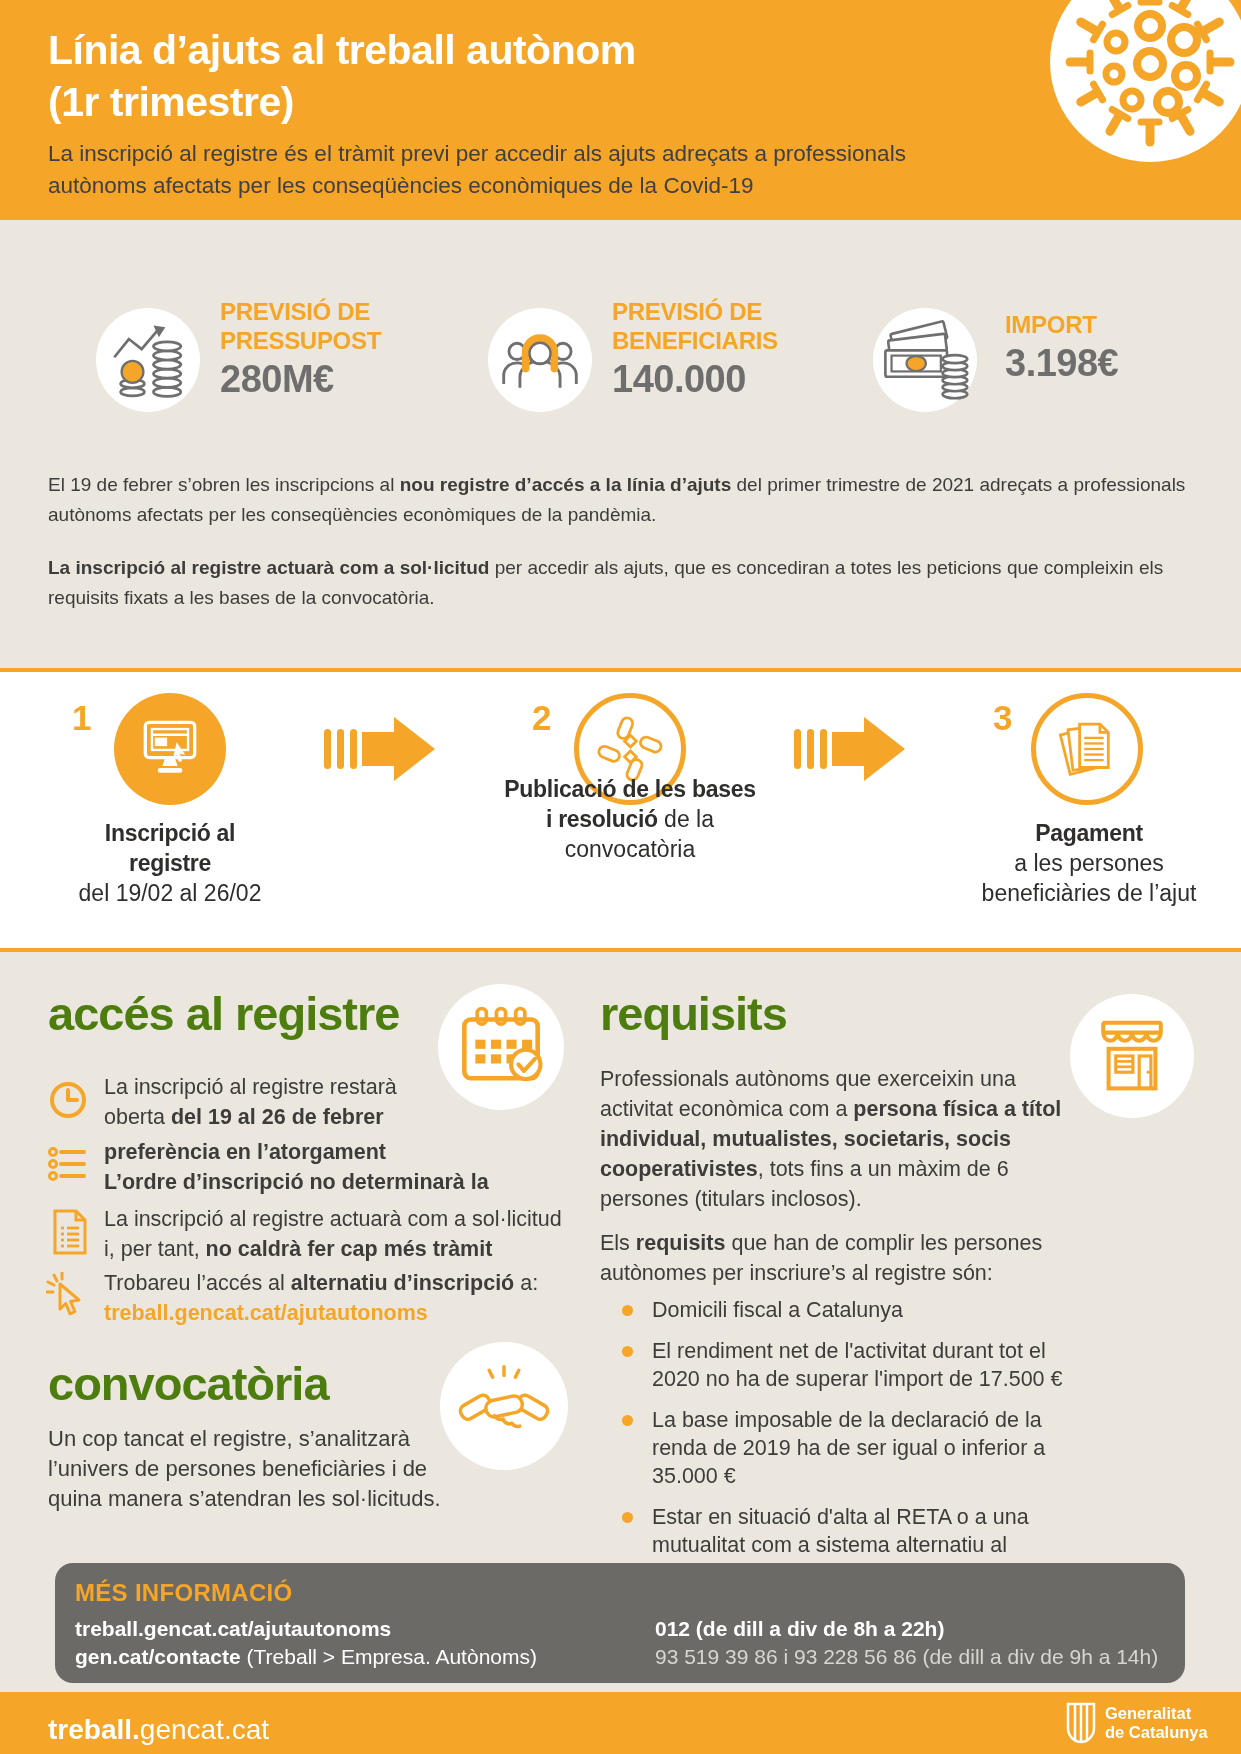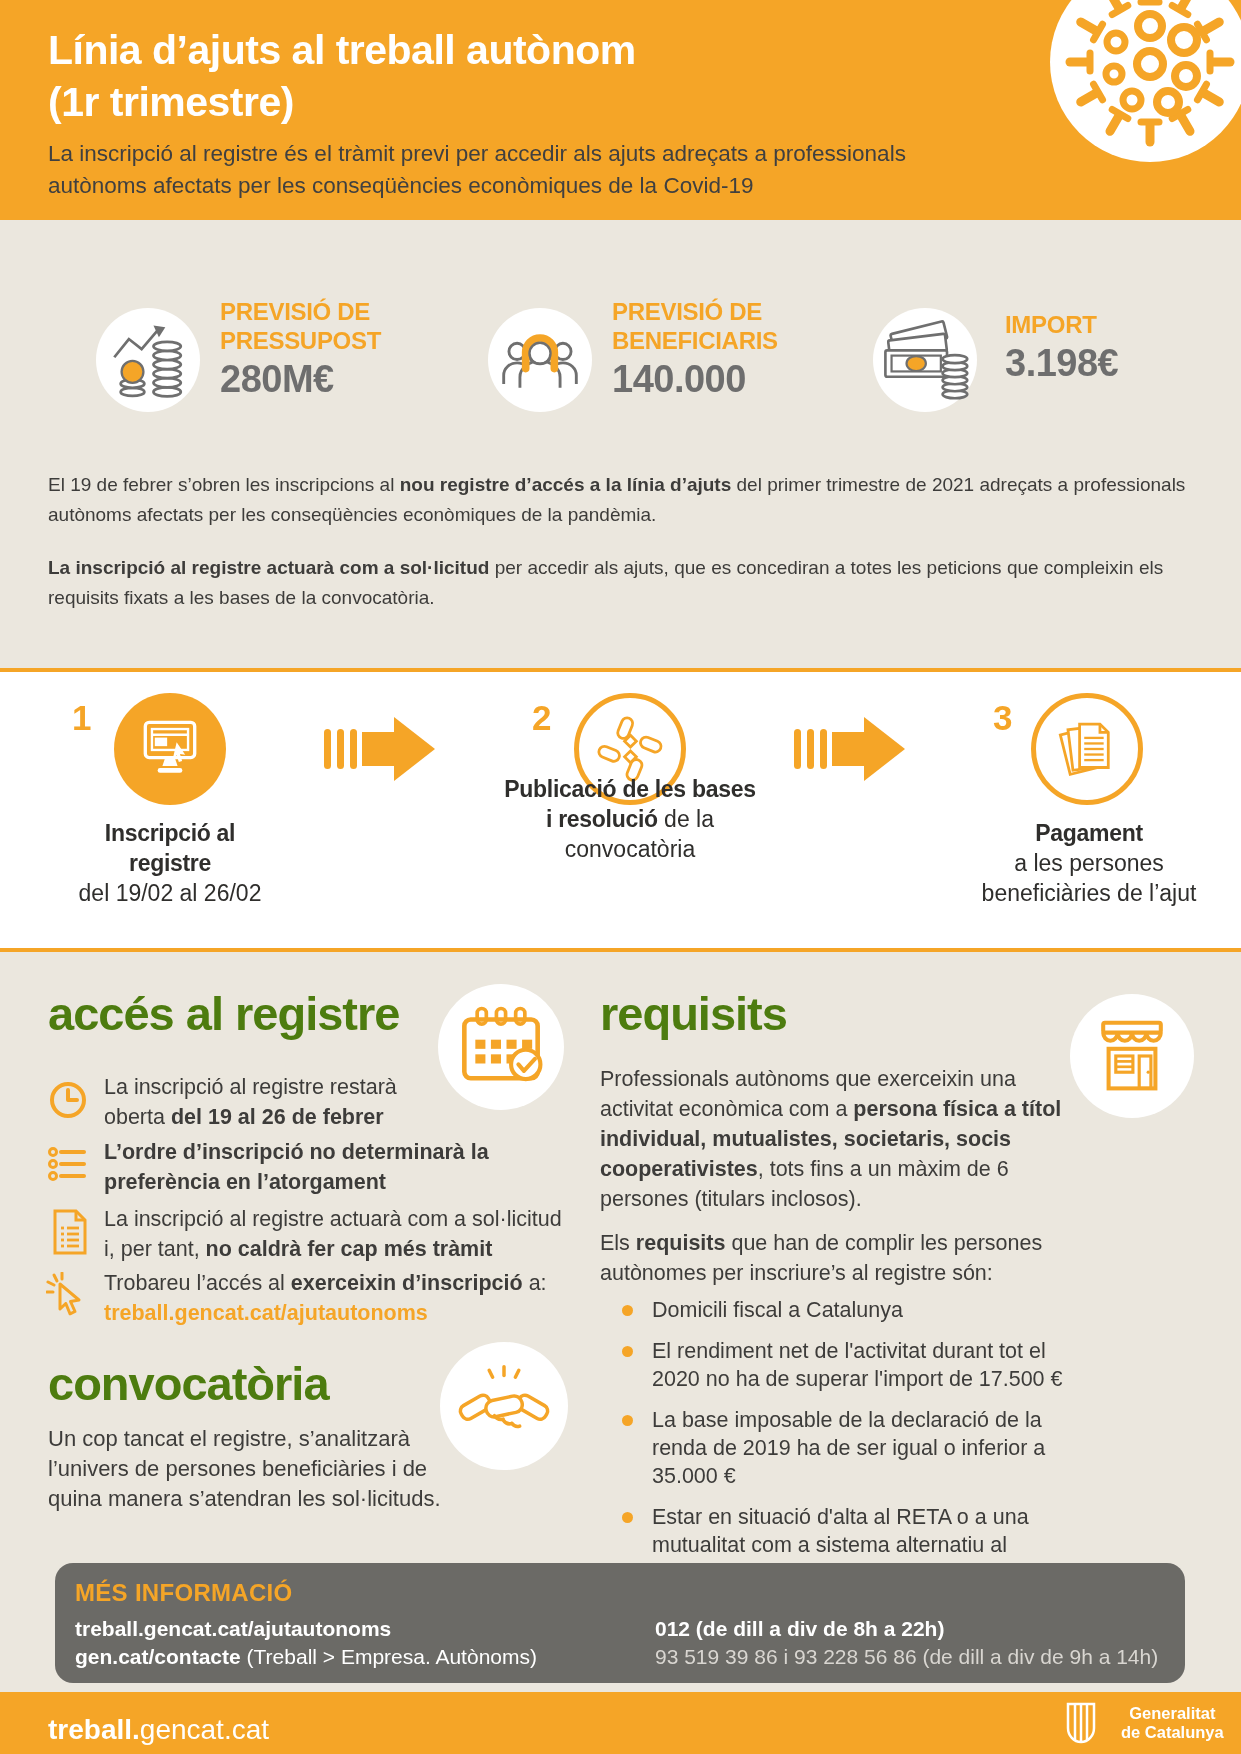--- a/index.html
+++ b/index.html
@@ -49,21 +49,21 @@
   .info-box { position:absolute; left:55px; top:1563px; width:1130px; height:120px; background:#6B6A66; border-radius:18px; }
   .info-title { position:absolute; left:20px; top:16px; color:#F5A527; font-size:24px; font-weight:bold; letter-spacing:0.3px; }
   .info-left { position:absolute; left:20px; top:52px; color:#fff; font-size:21px; line-height:28px; }
   .info-right { position:absolute; left:600px; top:52px; color:#fff; font-size:21px; line-height:28px; }
   .info-dim { color:#D9D6D1; font-weight:normal; }
 
   
   .bottom { position:absolute; left:0; top:1692px; width:1241px; height:62px; background:#F5A527; }
   .brand { position:absolute; left:48px; top:22px; color:#fff; font-size:28px; }
   .brand b { font-weight:bold; }
-  .logo { position:absolute; left:1066px; top:10px; display:flex; gap:25px; align-items:center; color:#fff;text-align:center; }
+  .logo { position:absolute; left:1066px; top:10px; display:flex; gap:9px; align-items:center; color:#fff; }
   .logo-text { font-size:16.5px; line-height:19px; font-weight:bold; }
 </style>
 </head>
 <body>
 
 <div class="page">
 
   <header class="hdr">
     <div class="hdr-title">
       <div>Línia d’ajuts al treball autònom</div>
@@ -330,22 +330,22 @@
     <g stroke="#F5A527" fill="none">
       <circle cx="7" cy="10" r="3.5" stroke-width="3"></circle>
         <line x1="15" y1="10" x2="38" y2="10" stroke-width="4" stroke-linecap="round"></line>
       <circle cx="7" cy="22" r="3.5" stroke-width="3"></circle>
         <line x1="15" y1="22" x2="38" y2="22" stroke-width="4" stroke-linecap="round"></line>
       <circle cx="7" cy="34" r="3.5" stroke-width="3"></circle>
         <line x1="15" y1="34" x2="38" y2="34" stroke-width="4" stroke-linecap="round"></line>
     </g>
   </svg>
   <div class="acc-item" style="left:104px; top:1137px; width:470px;">
+    <div><span></span><b>preferència en l’atorgament</b><span></span></div>
     <div><span></span><b>L’ordre d’inscripció no determinarà la</b><span></span></div>
-    <div><span></span><b>preferència en l’atorgament</b><span></span></div>
   </div>
 
   <svg class="acc-icon" style="left:48px; top:1208px;" width="44" height="48" viewBox="0 0 44 48">
     <path d="M7,3 h21 l9,9 v33 h-30 z" stroke="#F5A527" stroke-width="3" fill="none"></path>
     <path d="M28,3 v9 h9" stroke="#F5A527" stroke-width="3" fill="none"></path>
     <g stroke="#F5A527" stroke-width="2.8">
       <line x1="13" y1="20" x2="16" y2="20"></line>
         <line x1="19" y1="20" x2="31" y2="20"></line>
       <line x1="13" y1="26" x2="16" y2="26"></line>
         <line x1="19" y1="26" x2="31" y2="26"></line>
@@ -363,21 +363,21 @@
   <svg class="acc-icon" style="left:46px; top:1272px;" width="46" height="46" viewBox="0 0 46 46">
     <g stroke="#F5A527" stroke-width="3" stroke-linecap="round">
       <line x1="8" y1="3" x2="11" y2="9"></line>
         <line x1="2" y1="10" x2="8" y2="13"></line>
         <line x1="1" y1="20" x2="7" y2="20"></line>
         <line x1="16" y1="1" x2="16" y2="7"></line>
     </g>
     <polygon points="14,12 33,28 24.5,29.5 29,39.5 24,41.8 19.8,31.5 14,37" stroke="#F5A527" stroke-width="3" fill="none" stroke-linejoin="round"></polygon>
   </svg>
   <div class="acc-item" style="left:104px; top:1268px; width:480px;">
-    <div><span>Trobareu l’accés al </span><b>exerceixin d’inscripció</b><span> a:</span></div>
+    <div><span>Trobareu l’accés al </span><b>alternatiu d’inscripció</b><span> a:</span></div>
     <div class="acc-link">treball.gencat.cat/ajutautonoms</div>
   </div>
 
   <h2 class="col-head" style="left:48px; top:1356px;">convocatòria</h2>
   <div class="icon-circle" style="left:440px; top:1342px; width:128px; height:128px;">
     <svg width="96" height="96" viewBox="0 0 110 110">
       <g stroke="#F5A527" stroke-width="4" stroke-linecap="round" fill="none">
         <line x1="55" y1="10" x2="55" y2="20"></line>
         <line x1="38" y1="14" x2="42" y2="22"></line>
         <line x1="72" y1="14" x2="68" y2="22"></line>

